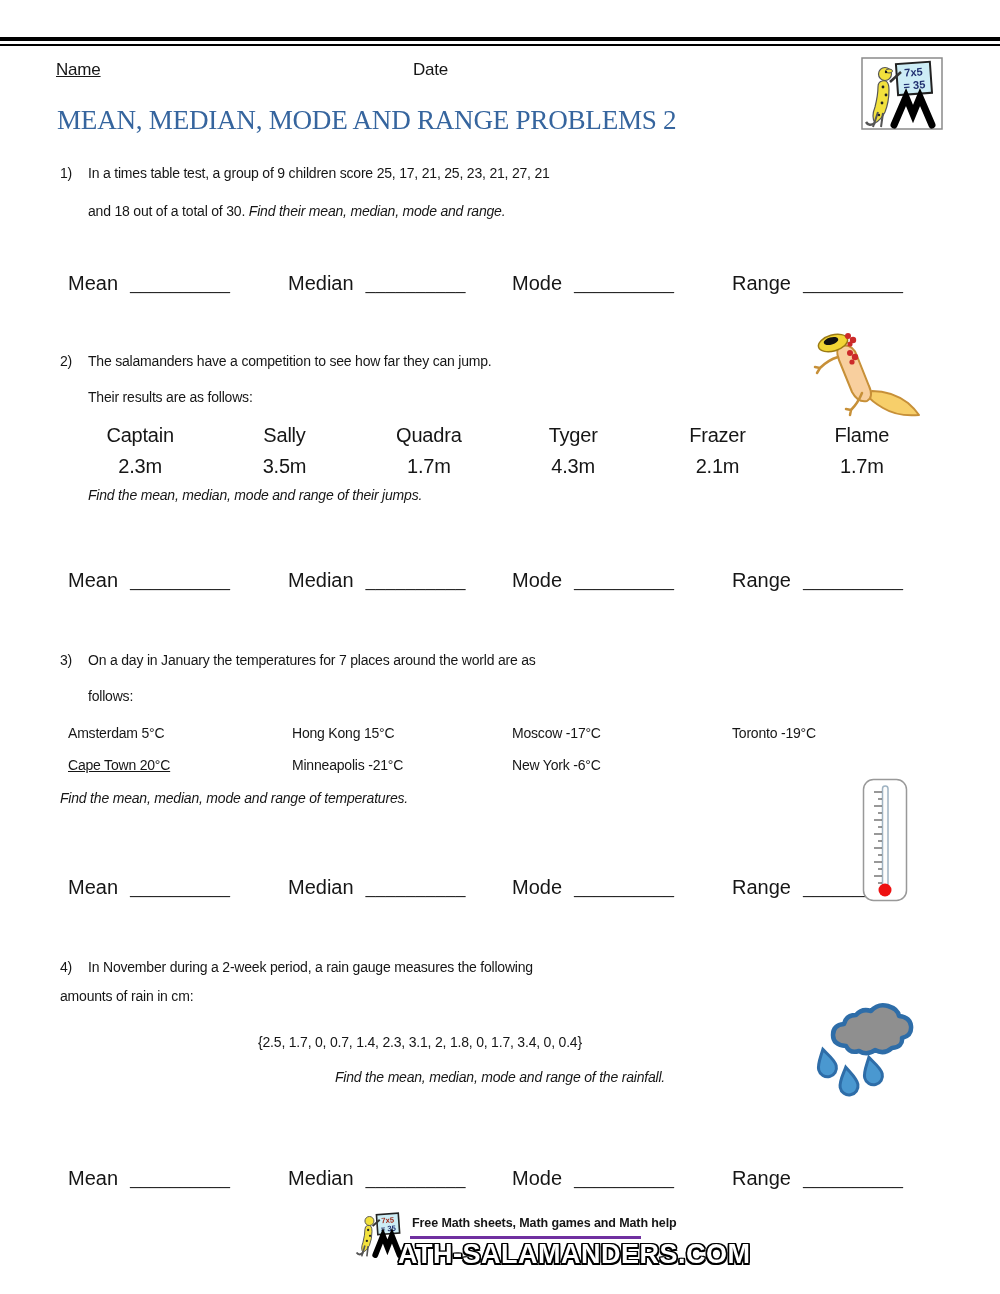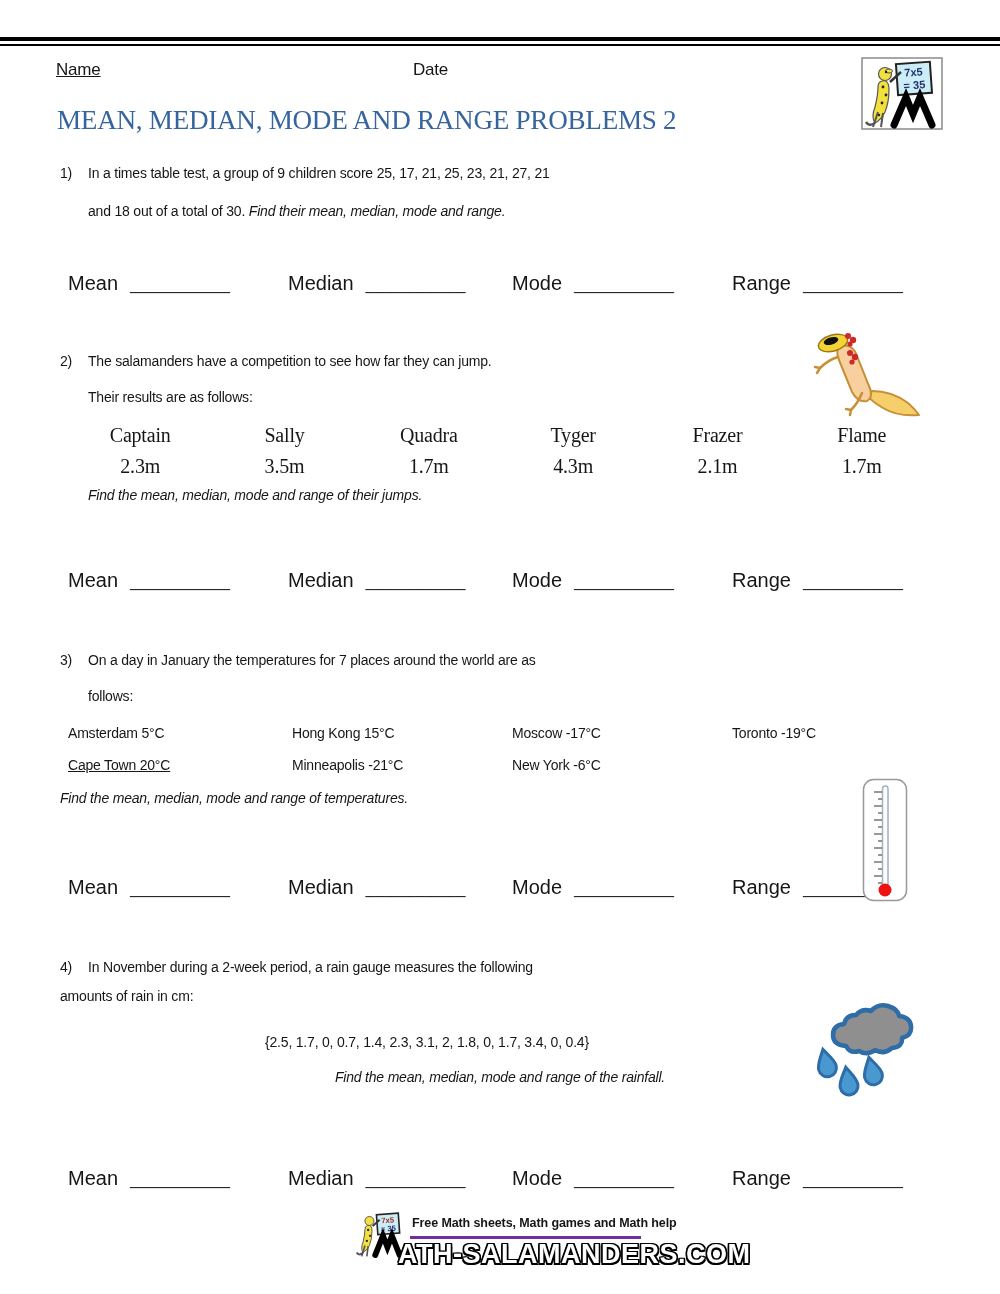--- a/index.html
+++ b/index.html
@@ -25,22 +25,22 @@
     color: #36659e; white-space: nowrap;
     transform: scaleX(0.97); transform-origin: left;
   }
   .qtext { font-size: 14px; line-height: 24px; letter-spacing: -0.2px; white-space: nowrap; }
   .qnum { display: inline-block; min-width: 22px; margin-right: 6px; }
   .ital { font-style: italic; }
   .answer-item { position: absolute; font-size: 20px; white-space: nowrap; }
   .answer-item .blank { margin-left: 12px; letter-spacing: 0; font-family: Liberation Serif, serif; }
   .jump-table { display: flex; }
   .jump-col { flex: 1; text-align: center; }
-  .jump-name, .jump-val { font-size: 20px; line-height: 31px; letter-spacing: -0.2px; font-family: Liberation Serif, serif; }
-  .dataset-line { left: 7px; top: 1030px; width: 840px; text-align: center; }
+  .jump-name, .jump-val { font-size: 20px; line-height: 31px; letter-spacing: -0.2px; }
+  .dataset-line { left: 0; top: 1030px; width: 840px; text-align: center; }
   .rain-italic { left: 0; top: 1065px; width: 1000px; text-align: center; }
   .tagline { font-size: 12.5px; font-weight: bold; letter-spacing: -0.1px; white-space: nowrap; }
   .purple-rule { left: 410px; top: 1236px; width: 231px; height: 3px; background: #7030a0; }
   .wordmark {
     font-size: 27px; font-weight: bold; letter-spacing: 0.5px; white-space: nowrap;
     color: #fff;
     text-shadow: -1.5px -1.5px 0 #000, 1.5px -1.5px 0 #000, -1.5px 1.5px 0 #000,
                   1.5px 1.5px 0 #000, 0 -1.5px 0 #000, 0 1.5px 0 #000,
                   -1.5px 0 0 #000, 1.5px 0 0 #000;
   }

